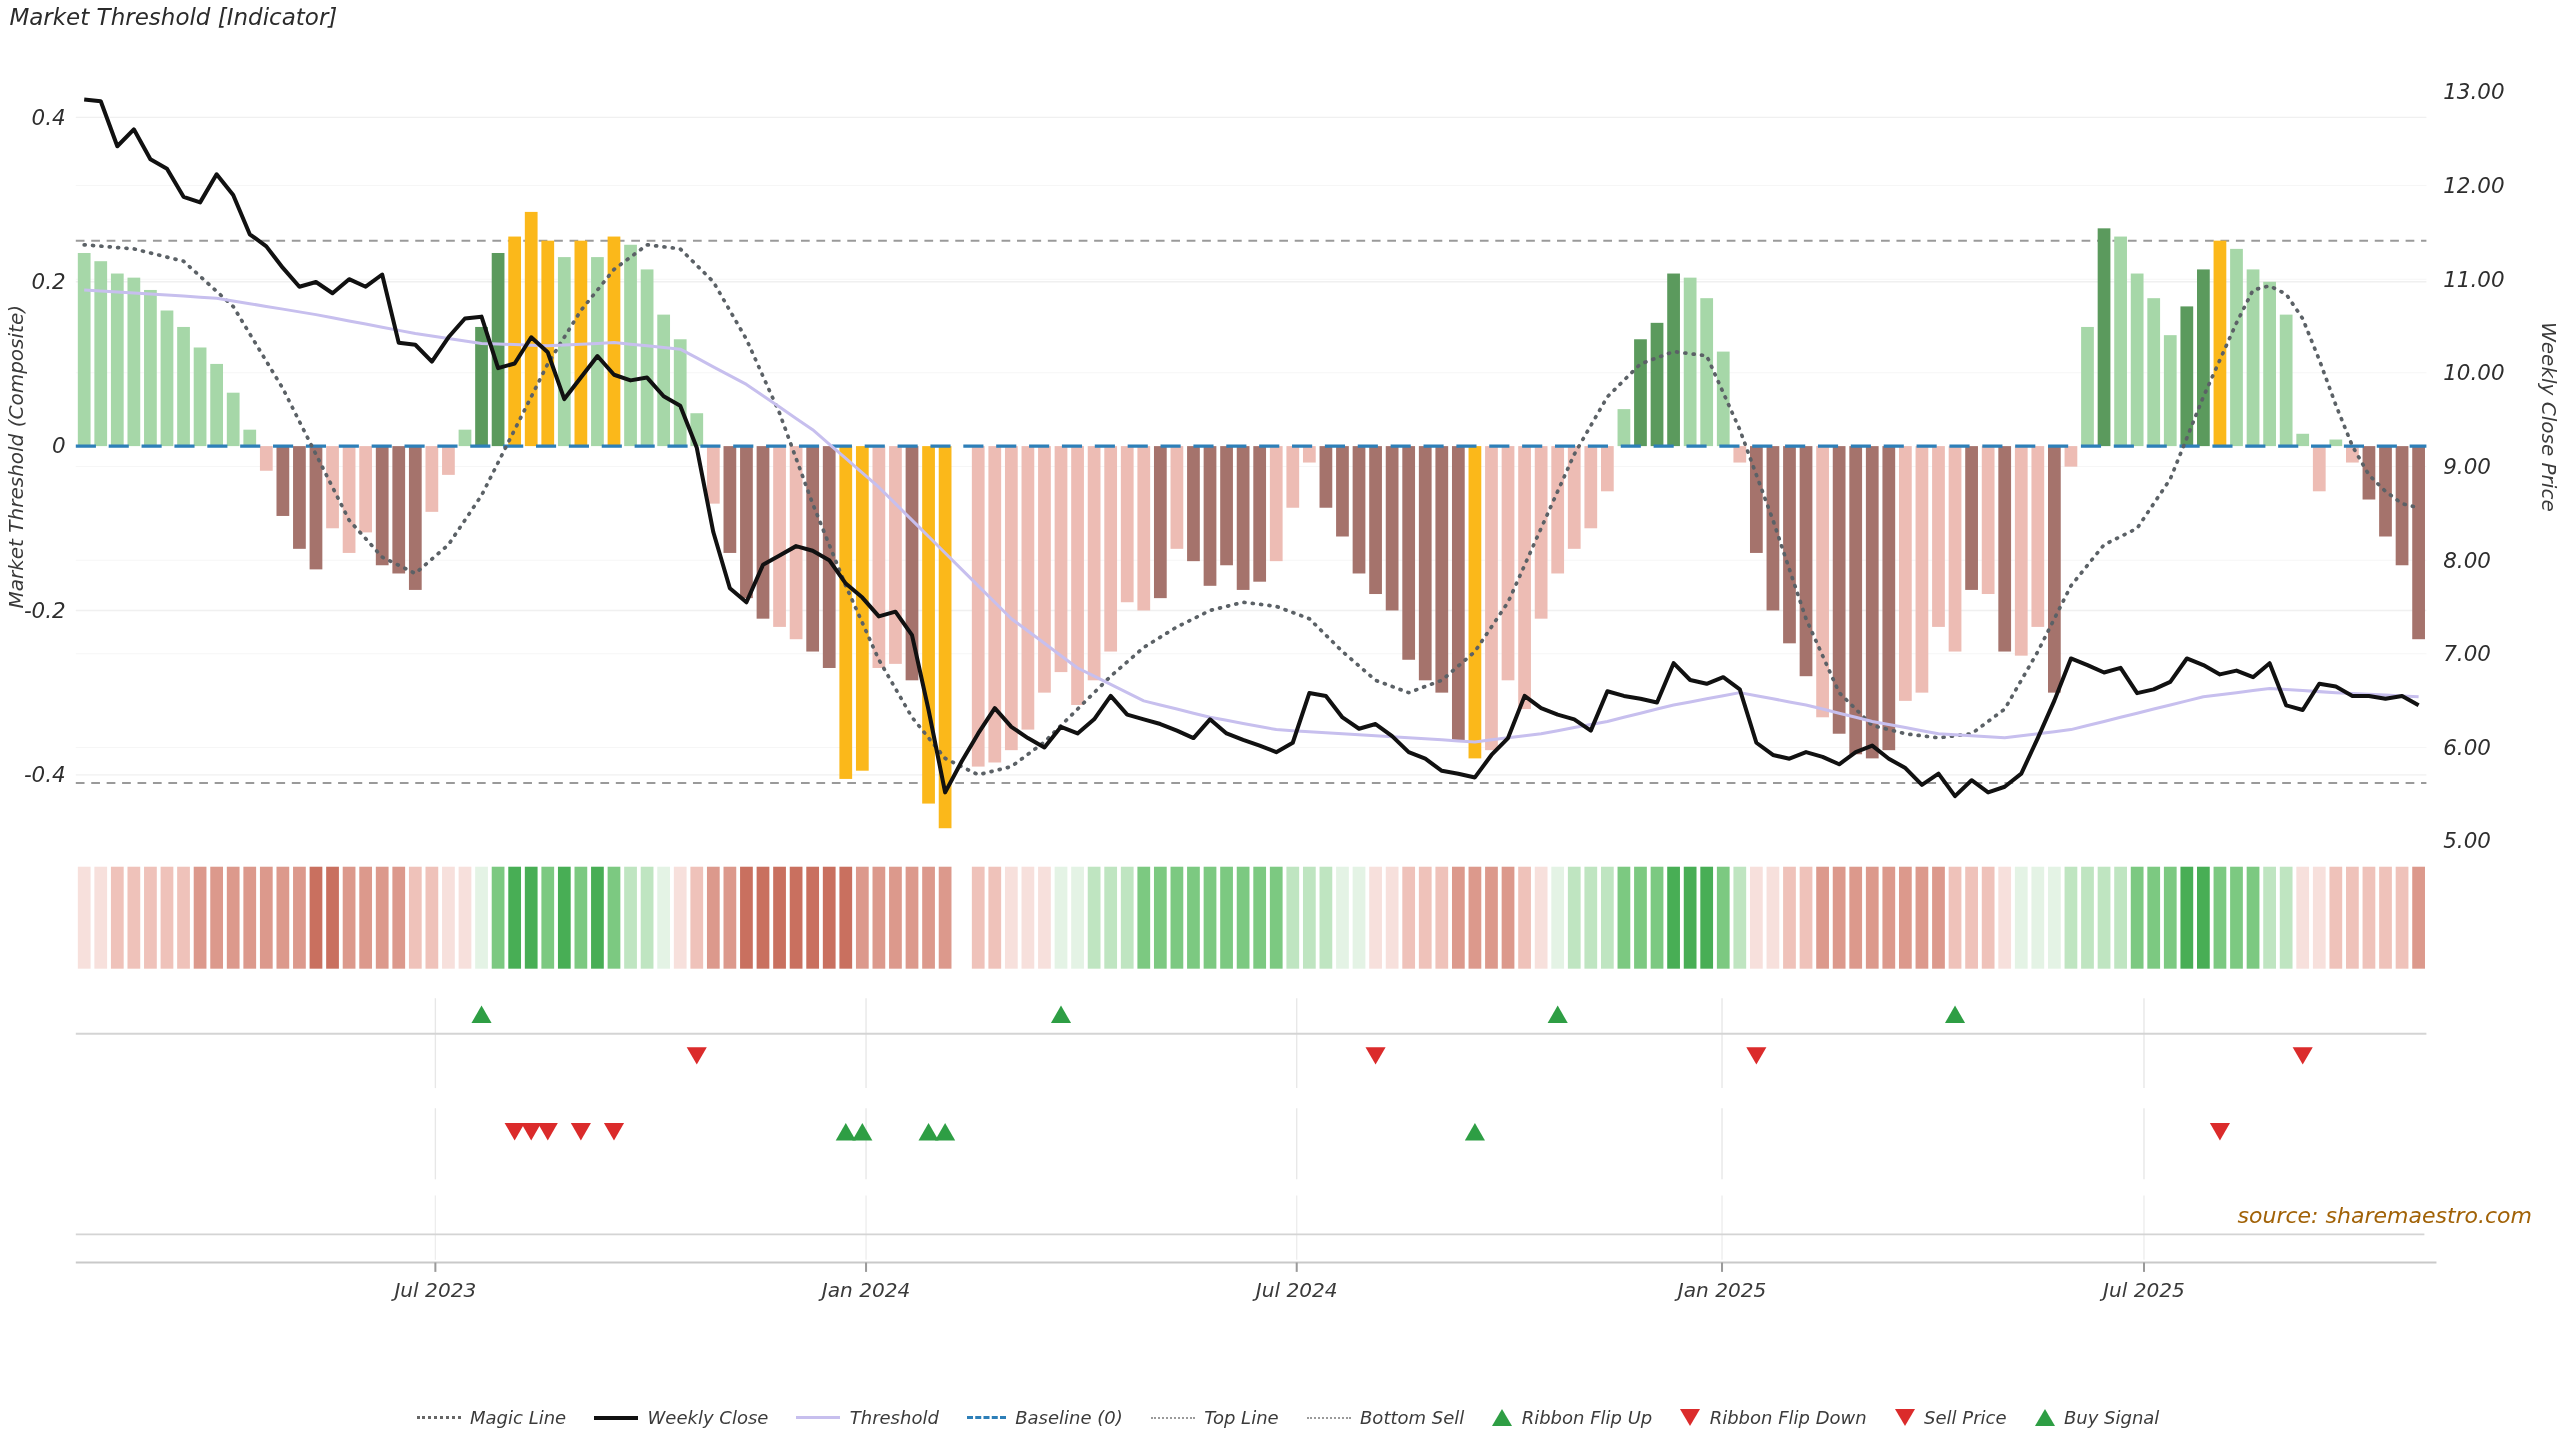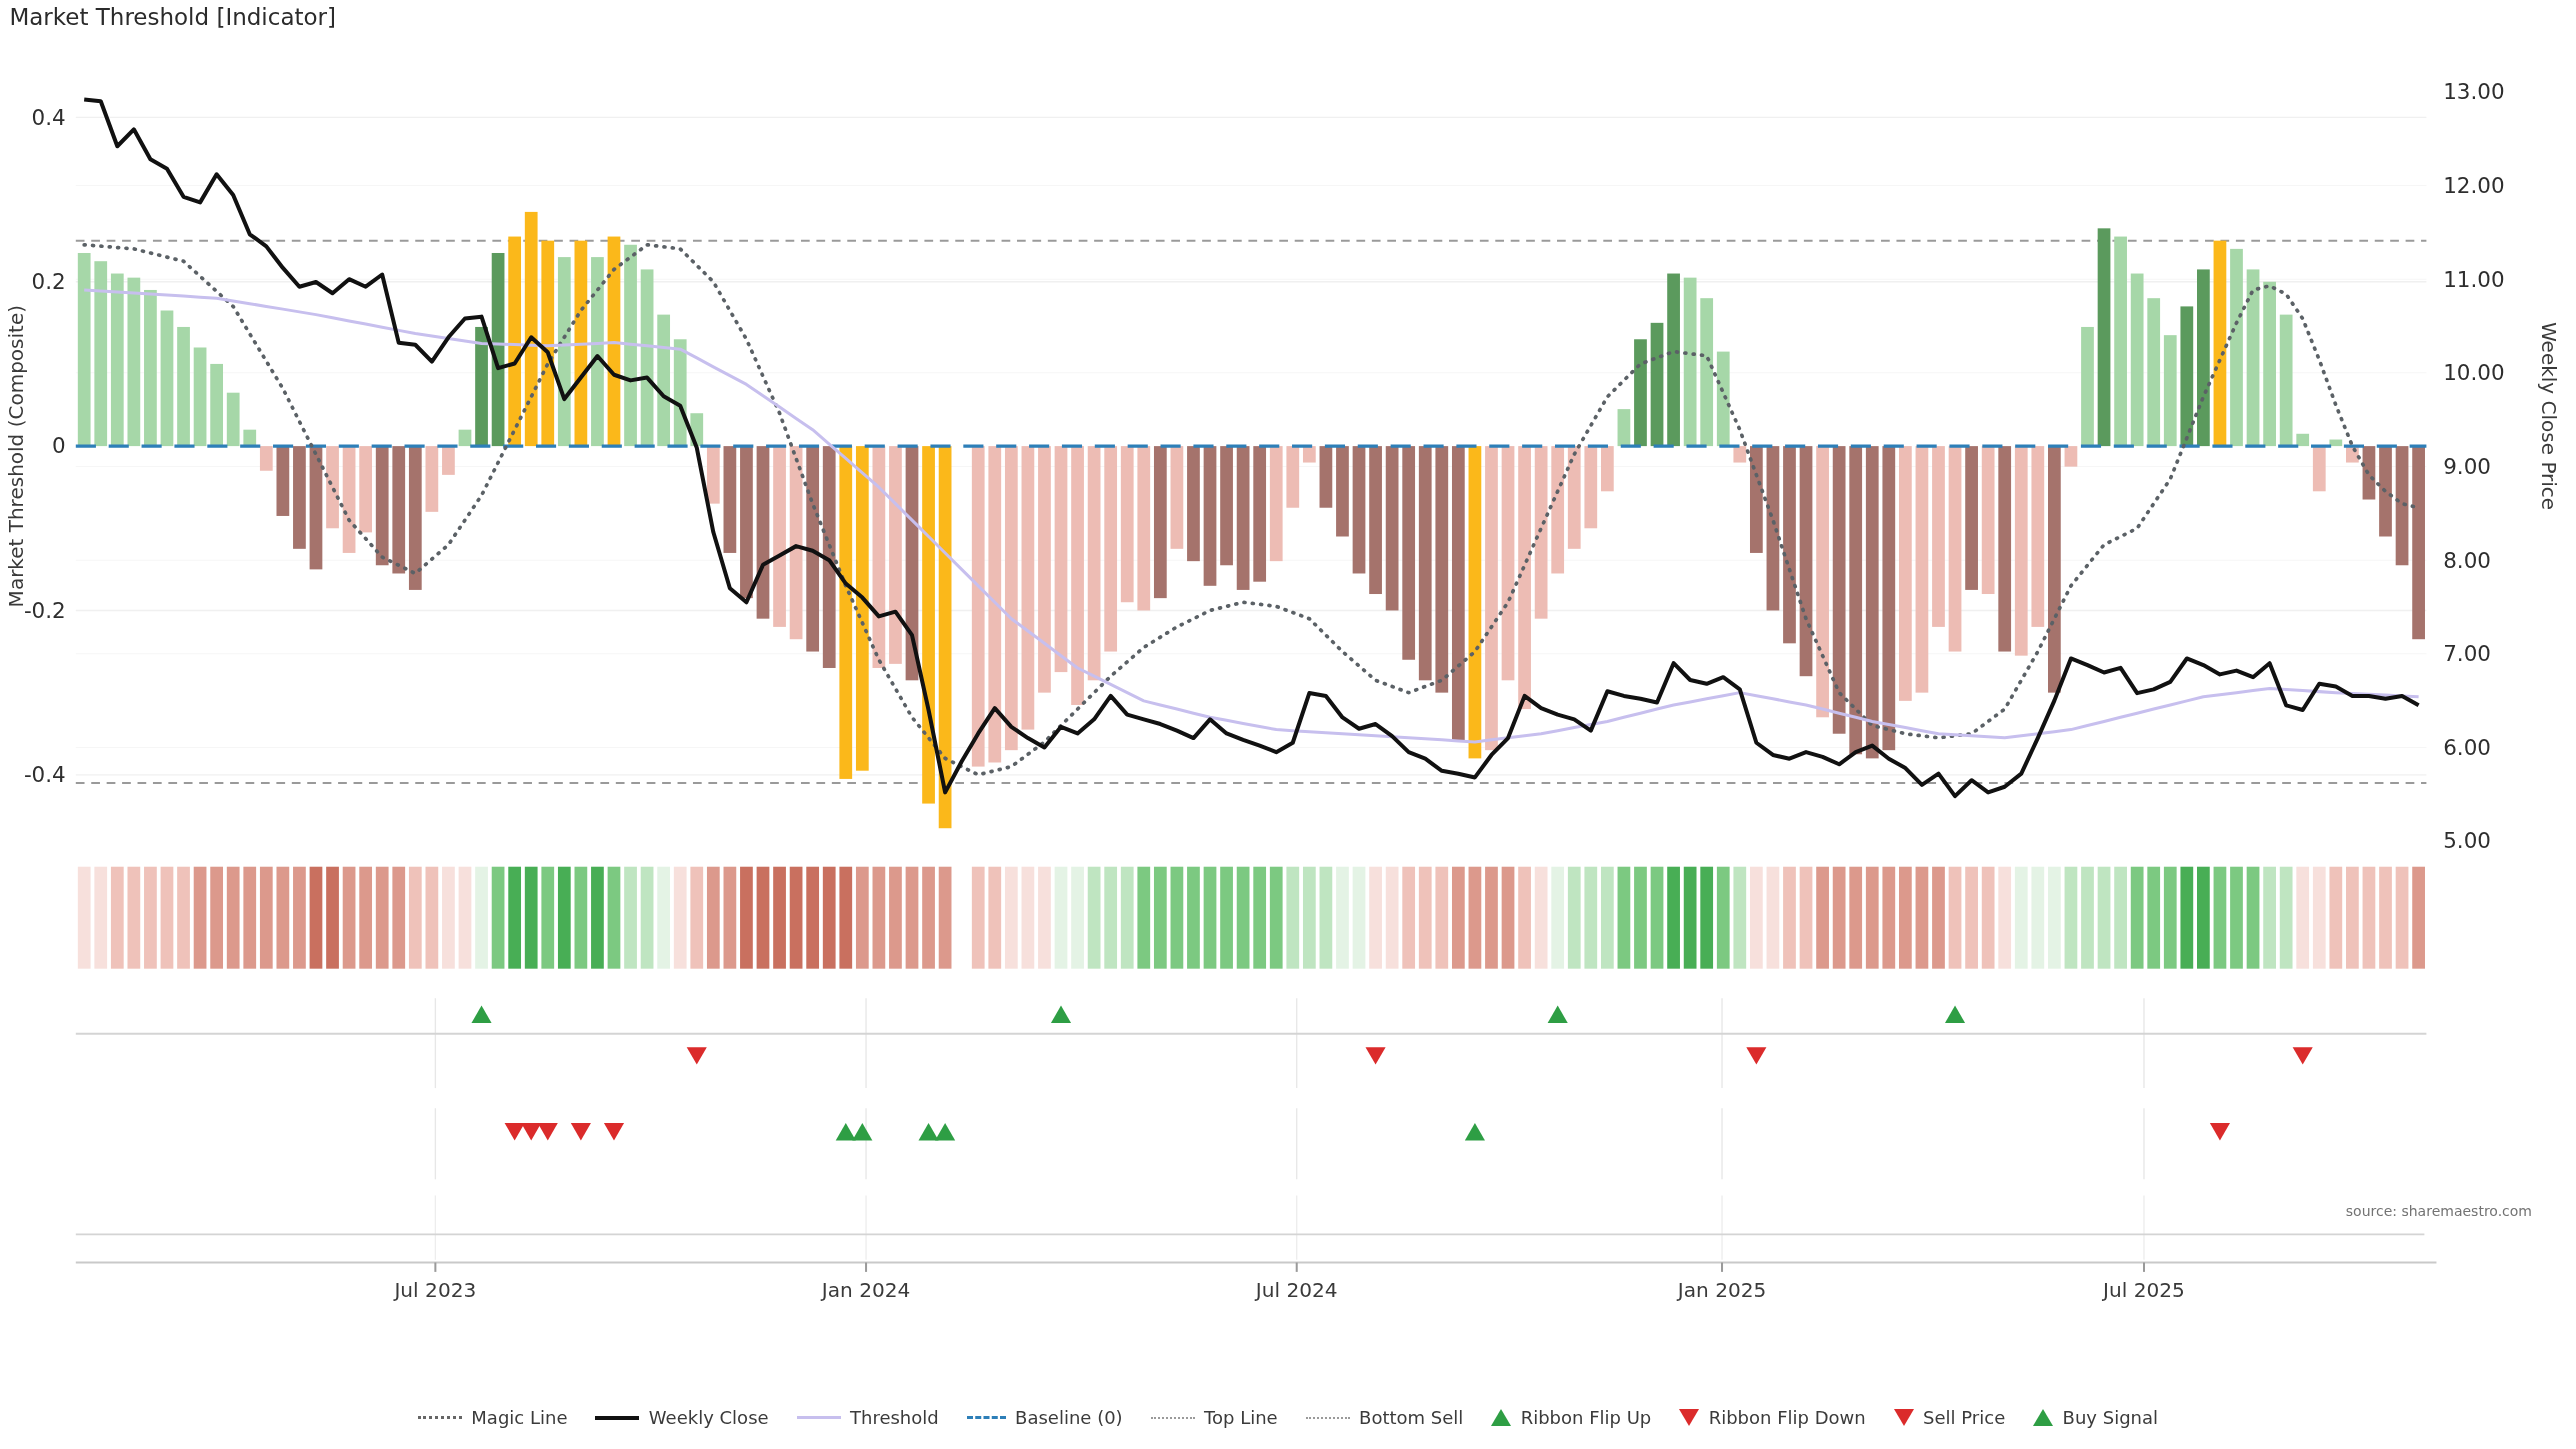--- a/index.html
+++ b/index.html
@@ -1,23 +1,23 @@
 <!DOCTYPE html>
 <html style="font-size:10.7px"><head>
 <meta charset="utf-8">
 <style>
   html,body{margin:0;padding:0;background:#ffffff;}
   #app{position:relative;width:2576px;height:1449px;background:#fff;
-       font-family:"DejaVu Sans","Liberation Sans",sans-serif;color:#2e2e2e;overflow:hidden;}
+       font-family:"DejaVu Sans","Liberation Sans",sans-serif;color:#2e2e2e;overflow:hidden;font-style:italic;}
   #chart-svg{position:absolute;left:0;top:0;}
   .page-title{position:absolute;left:9.4px;top:4px;font-size:23px;font-weight:400;color:#2b2b2b;}
   .ytitle{position:absolute;font-size:20px;color:#3a3a3a;white-space:nowrap;}
   .ytitle.left{left:4px;top:305px;writing-mode:vertical-rl;transform:rotate(180deg);}
   .ytitle.right{left:2537px;top:322px;writing-mode:vertical-rl;}
-  .source{position:absolute;right:44px;top:1203px;font-size:14px;color:#737373;}
+  .source{position:absolute;right:44px;top:1203px;font-size:22px;color:#a16207;}
   #legend{position:absolute;left:0;top:1407px;width:2576px;display:flex;justify-content:center;
           align-items:flex-start;gap:28px;font-size:18px;color:#3b3b3b;}
   .leg-item{display:flex;align-items:center;gap:9.4px;white-space:nowrap;}
   .sw-line{display:inline-block;width:44px;height:0;}
   .sw-dotted-dark{border-top:3.4px dotted #666;}
   .sw-solid-black{border-top:4px solid #111;}
   .sw-solid-lavender{border-top:3.4px solid #c7bfee;}
   .sw-dashed-blue{border-top:3.4px dashed #2d7fb8;width:39px;}
   .sw-dotted-gray{border-top:2.7px dotted #9a9a9a;}
   .sw-tri{display:inline-block;width:0;height:0;}

